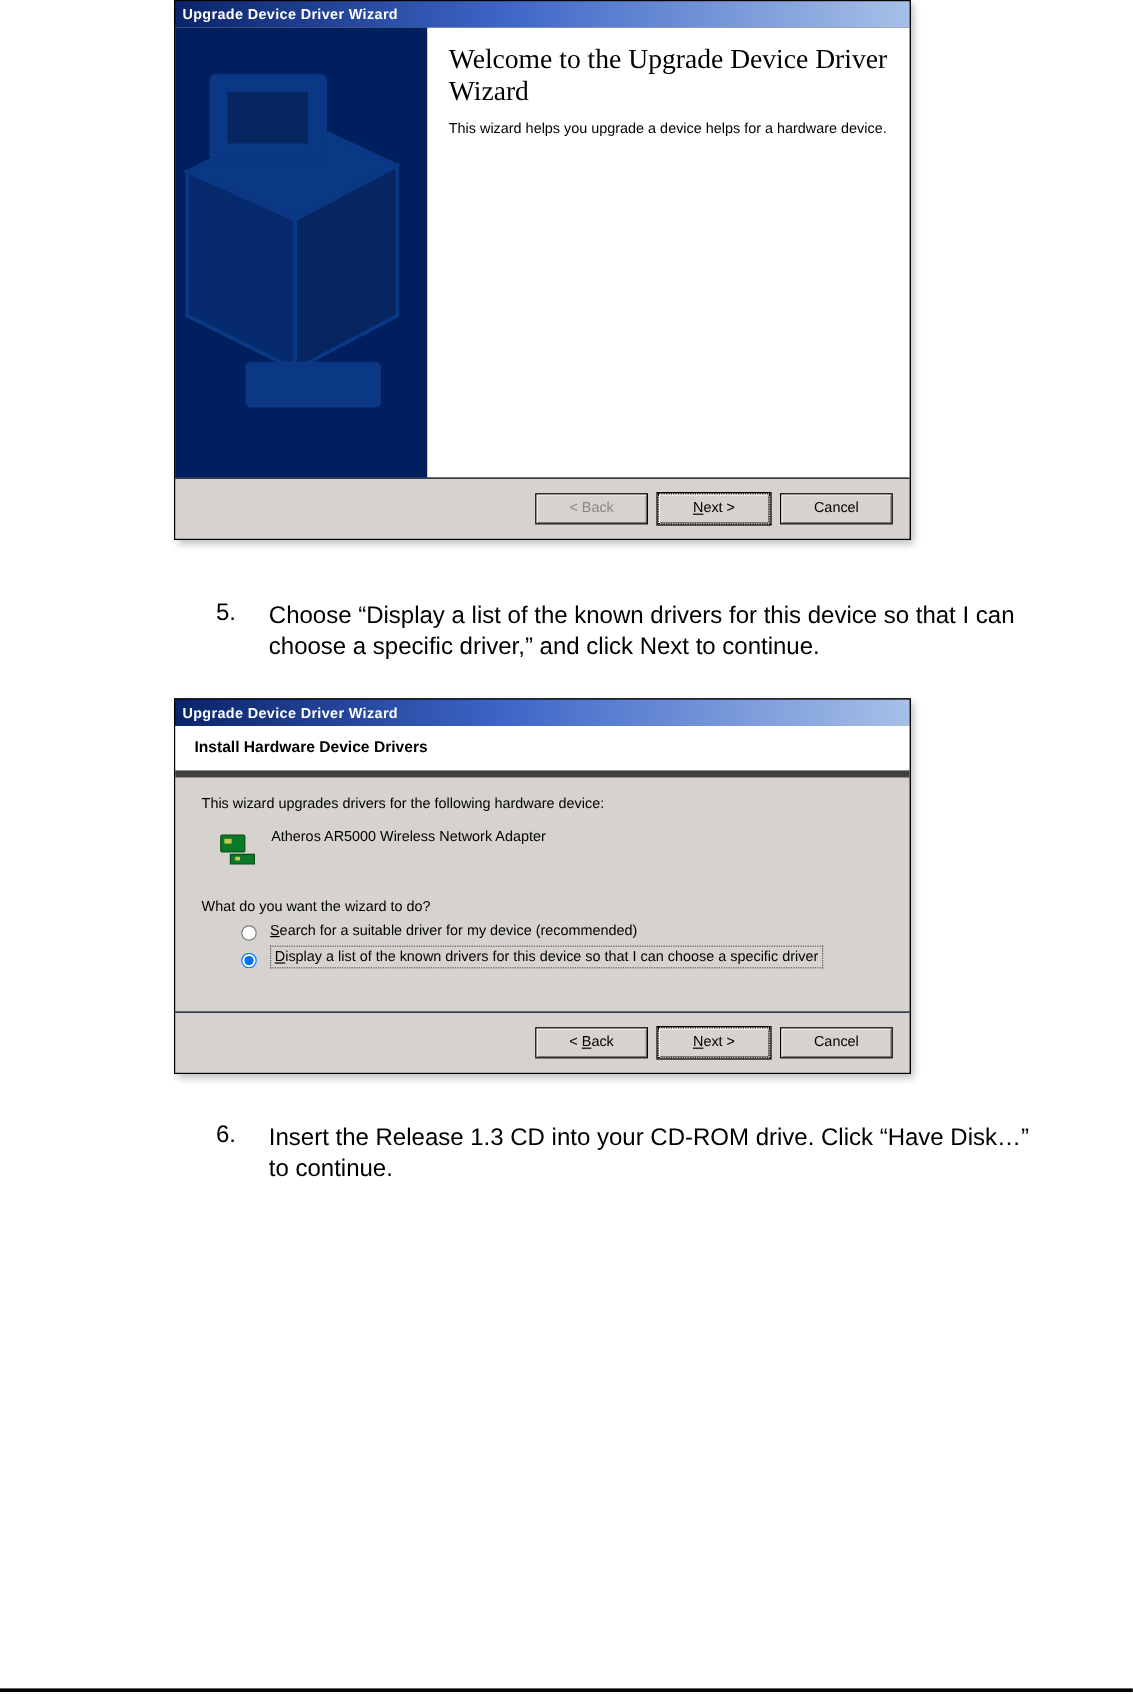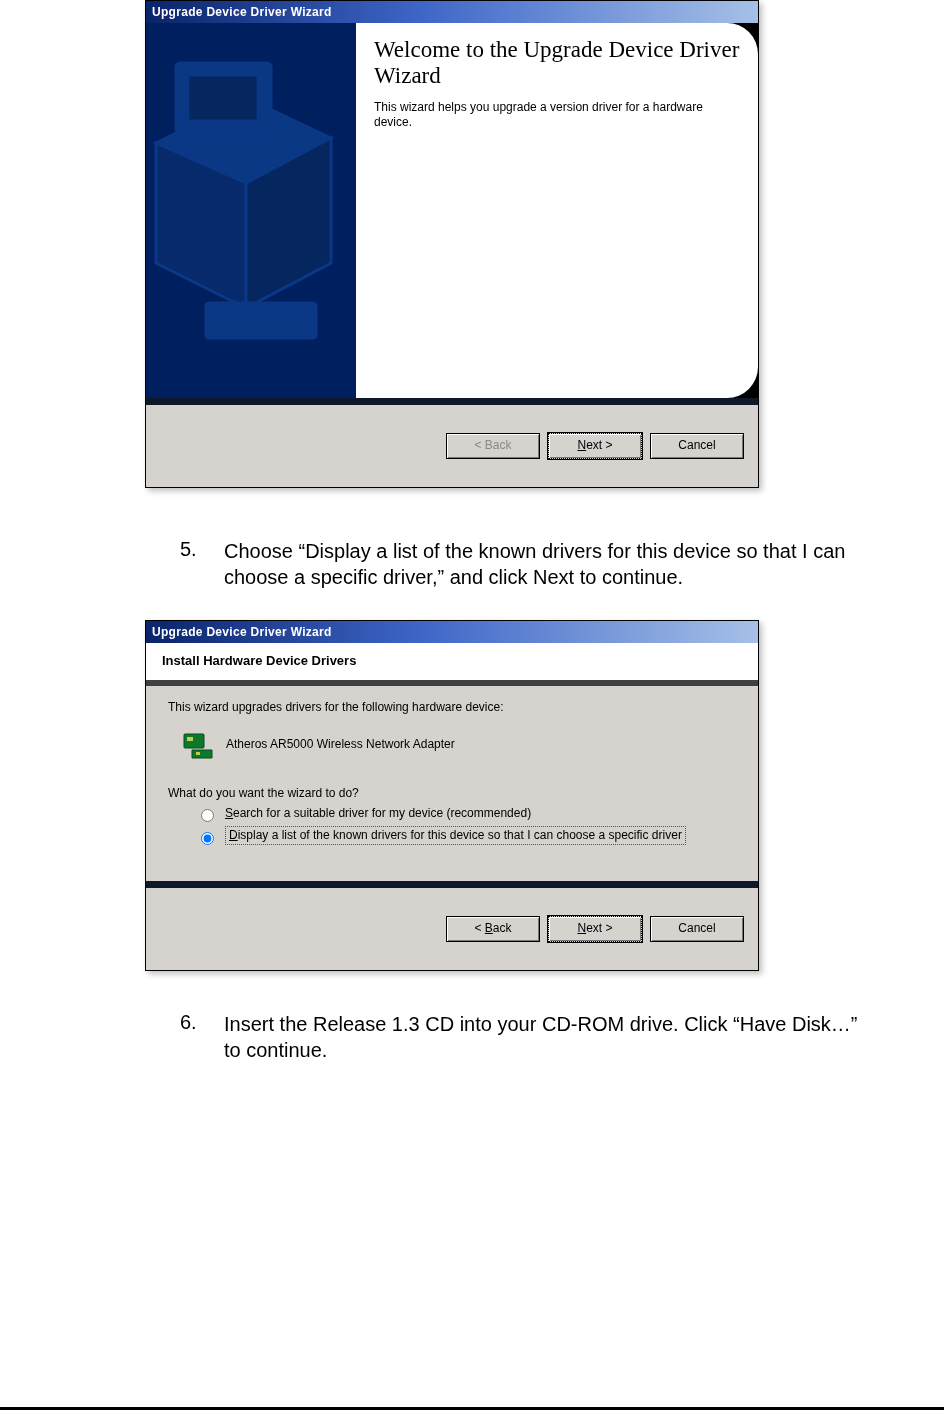--- a/index.html
+++ b/index.html
@@ -32,21 +32,20 @@
     font-weight: bold;
     font-size: 12px;
     display: flex;
     align-items: center;
     padding: 0 6px;
     letter-spacing: .3px;
   }
   .dlg-body {
     background: #fff;
     display: flex;
-    border-radius: 31px;
   }
   .dlg-sidebar {
     width: 210px;
     height: 375px;
     background: #001f5f;
     position: relative;
     overflow: hidden;
   }
   .dlg-sidebar-art {
     position: absolute; inset:0;
@@ -62,22 +61,22 @@
   .dlg-heading {
     font-family: "Times New Roman", serif;
     font-size: 23px;
     line-height: 1.15;
     margin-bottom: 10px;
   }
   .dlg-text { font-size: 12px; line-height: 1.3; }
   .dlg-spacer { flex:1; }
   .dlg-footer {
     background: #d6d3ce;
-    border-top: 7px solid #0f172a;
-    padding: 28px 14px;
+    border-top: 1px solid #0f172a;
+    padding: 12px 14px;
     display: flex;
     justify-content: flex-end;
     gap: 8px;
   }
   .win-btn {
     min-width: 84px;
     height: 24px;
     background: #d6d3ce;
     border: 1px solid #000;
     box-shadow: inset 1px 1px 0 #fff, inset -1px -1px 0 #777;
@@ -100,21 +99,21 @@
     padding:10px 16px 12px 16px;
   }
   .dlg2-head .t1 { font-weight:bold; font-size:13px; }
   .dlg2-head .t2 { font-size:11.5px; margin:2px 0 0 18px; line-height:1.3; }
   .dlg2-body {
     padding:14px 22px 6px 22px;
     background:#d6d3ce;
     font-size:12px;
     color:#000;
   }
-  .device-row { display:flex; align-items:center; gap:12px; margin:14px 0 18px 14px; }
+  .device-row { display:flex; gap:12px; margin:14px 0 18px 14px; }
   .device-icon {
     width:32px; height:32px; background:#d6d3ce; position:relative;
   }
   .radio-block { margin:6px 0 0 28px; }
   .radio-row { display:flex; align-items:flex-end; gap:8px; margin:4px 0; font-size:12px; }
   .radio-row input { margin-top:1px; }
   .radio-label { line-height:1.3; }
   .dotted-box { border:1px dotted #555; padding:1px 3px; display:inline-block; }
 
   
@@ -152,21 +151,21 @@
           <path d="M10 120 L10 240 L100 285 L100 160 Z" fill="#082c6e"></path>
           <path d="M100 160 L185 115 L185 240 L100 285 Z" fill="#06275f"></path>
           <rect x="30" y="40" width="95" height="70" rx="4" fill="#0d3b8a"></rect>
           <rect x="42" y="52" width="70" height="46" fill="#06275f"></rect>
           <rect x="60" y="280" width="110" height="35" rx="3" fill="#0d3b8a"></rect>
         </g>
       </svg>
     </div>
     <div class="dlg-content">
       <div class="dlg-heading">Welcome to the Upgrade Device Driver Wizard</div>
-      <div class="dlg-text">This wizard helps you upgrade a version driver for a hardware device.</div>
+      <div class="dlg-text">This wizard helps you upgrade a device helps for a hardware device.</div>
       <div class="dlg-spacer"></div>
     </div>
   </div>
   <div class="dlg-footer">
     <div class="win-btn disabled"><span>&lt; Back</span></div>
     <div class="win-btn default"><span class="u">N</span><span>ext &gt;</span></div>
     <div class="win-btn"><span>Cancel</span></div>
   </div>
 </div>
 

